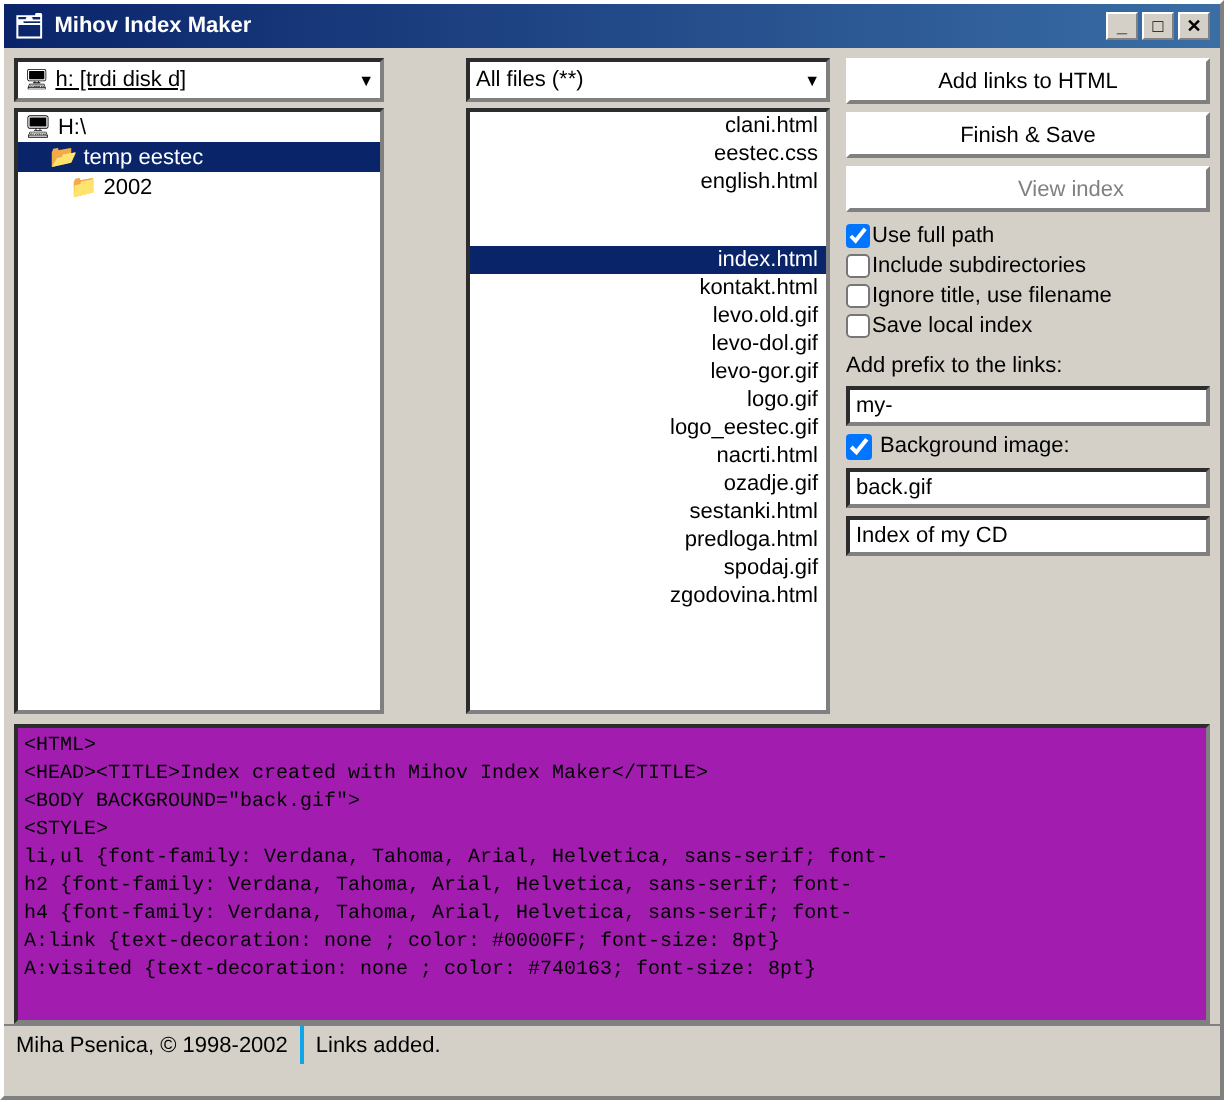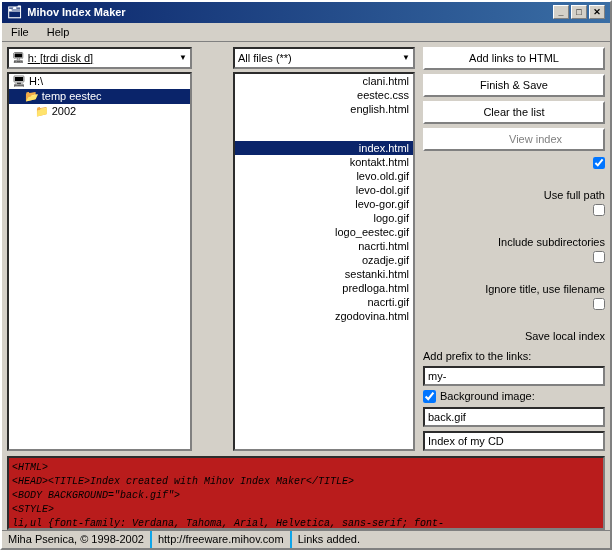--- a/index.html
+++ b/index.html
@@ -189,24 +189,23 @@
     }
 
     .checkbox-group {
       display: flex;
       flex-direction: column;
       gap: 3px;
       margin-top: 2px;
     }
     .checkbox-item {
       display: flex;
-      align-items: flex-end;
-      gap: 20px;
-      font-size: 11px;
-      flex-direction: column;
+      align-items: flex-start;
+      gap: 1px;
+      font-size: 11px;
     }
     .checkbox-item input[type="checkbox"] {
       width: 12px;
       height: 12px;
       margin: 0;
     }
 
     .label-text {
       font-size: 11px;
       margin-top: 4px;
@@ -217,36 +216,34 @@
       border: 2px inset #808080;
       background: white;
       font-size: 11px;
       padding: 1px 3px;
       width: 100%;
       outline: none;
     }
 
     .bg-image-row {
       display: flex;
-      align-items: center;
       gap: 4px;
     }
 
     
     .bottom-section {
-      height: 134px;
+      height: 150px;
       margin: 0 5px 0 5px;
       border: 2px inset #808080;
-      background: #b91c1c;
+      background: #a21caf;
       overflow-y: auto;
       font-size: 10px;
       font-family: 'Courier New', monospace;
       padding: 3px;
       line-height: 1.4;
-      font-style: italic;
     }
 
     
     .status-bar {
       height: 20px;
       background: #d4d0c8;
       border-top: 1px solid #808080;
       display: flex;
       align-items: center;
       font-size: 11px;
@@ -288,24 +285,20 @@
       <span style="font-size:12px;">🗂</span>
       <span>Mihov Index Maker</span>
     </div>
     <div class="title-bar-controls">
       <button class="title-btn">_</button>
       <button class="title-btn">□</button>
       <button class="title-btn">✕</button>
     </div>
   </div>
 
-  <div class="menu-bar">
-    <span class="menu-item">File</span>
-    <span class="menu-item">Help</span>
-  </div>
 
   <div class="main-content">
     <div class="top-section">
 
       <div class="left-panel">
         <div class="drive-selector">
           <span style="font-size:10px; margin-right:3px;">🖥</span>
           <span style="flex:1;text-decoration:underline;">h: [trdi disk d]</span>
           <span class="dropdown-arrow">▼</span>
         </div>
@@ -340,29 +333,28 @@
           <div class="file-item">kontakt.html</div>
           <div class="file-item">levo.old.gif</div>
           <div class="file-item">levo-dol.gif</div>
           <div class="file-item">levo-gor.gif</div>
           <div class="file-item">logo.gif</div>
           <div class="file-item">logo_eestec.gif</div>
           <div class="file-item">nacrti.html</div>
           <div class="file-item">ozadje.gif</div>
           <div class="file-item">sestanki.html</div>
           <div class="file-item">predloga.html</div>
-          <div class="file-item">nacrti.gif</div>
+          <div class="file-item">spodaj.gif</div>
           <div class="file-item">zgodovina.html</div>
         </div>
       </div>
 
       <div class="right-panel">
         <button class="win-button">Add links to HTML</button>
         <button class="win-button">Finish &amp; Save</button>
-        <button class="win-button">Clear the list</button>
         <button class="win-button disabled">View index</button>
 
         <div class="checkbox-group">
           <div class="checkbox-item">
             <input type="checkbox" id="chk1" checked="" style="">
             <label for="chk1">Use full path</label>
           </div>
           <div class="checkbox-item">
             <input type="checkbox" id="chk2" style="">
             <label for="chk2">Include subdirectories</label>
@@ -403,20 +395,17 @@
 A:visited {text-decoration: none ; color: #740163; font-size: 8pt}</pre>
     </div>
 
   </div>
 
   <div class="status-bar">
     <div class="status-section">
       <span>Miha Psenica, © 1998-2002</span>
     </div>
     <div class="status-section">
-      <span>http://freeware.mihov.com</span>
-    </div>
-    <div class="status-section">
       <span>Links added.</span>
     </div>
   </div>
 
 </div>
 
 </body></html>

